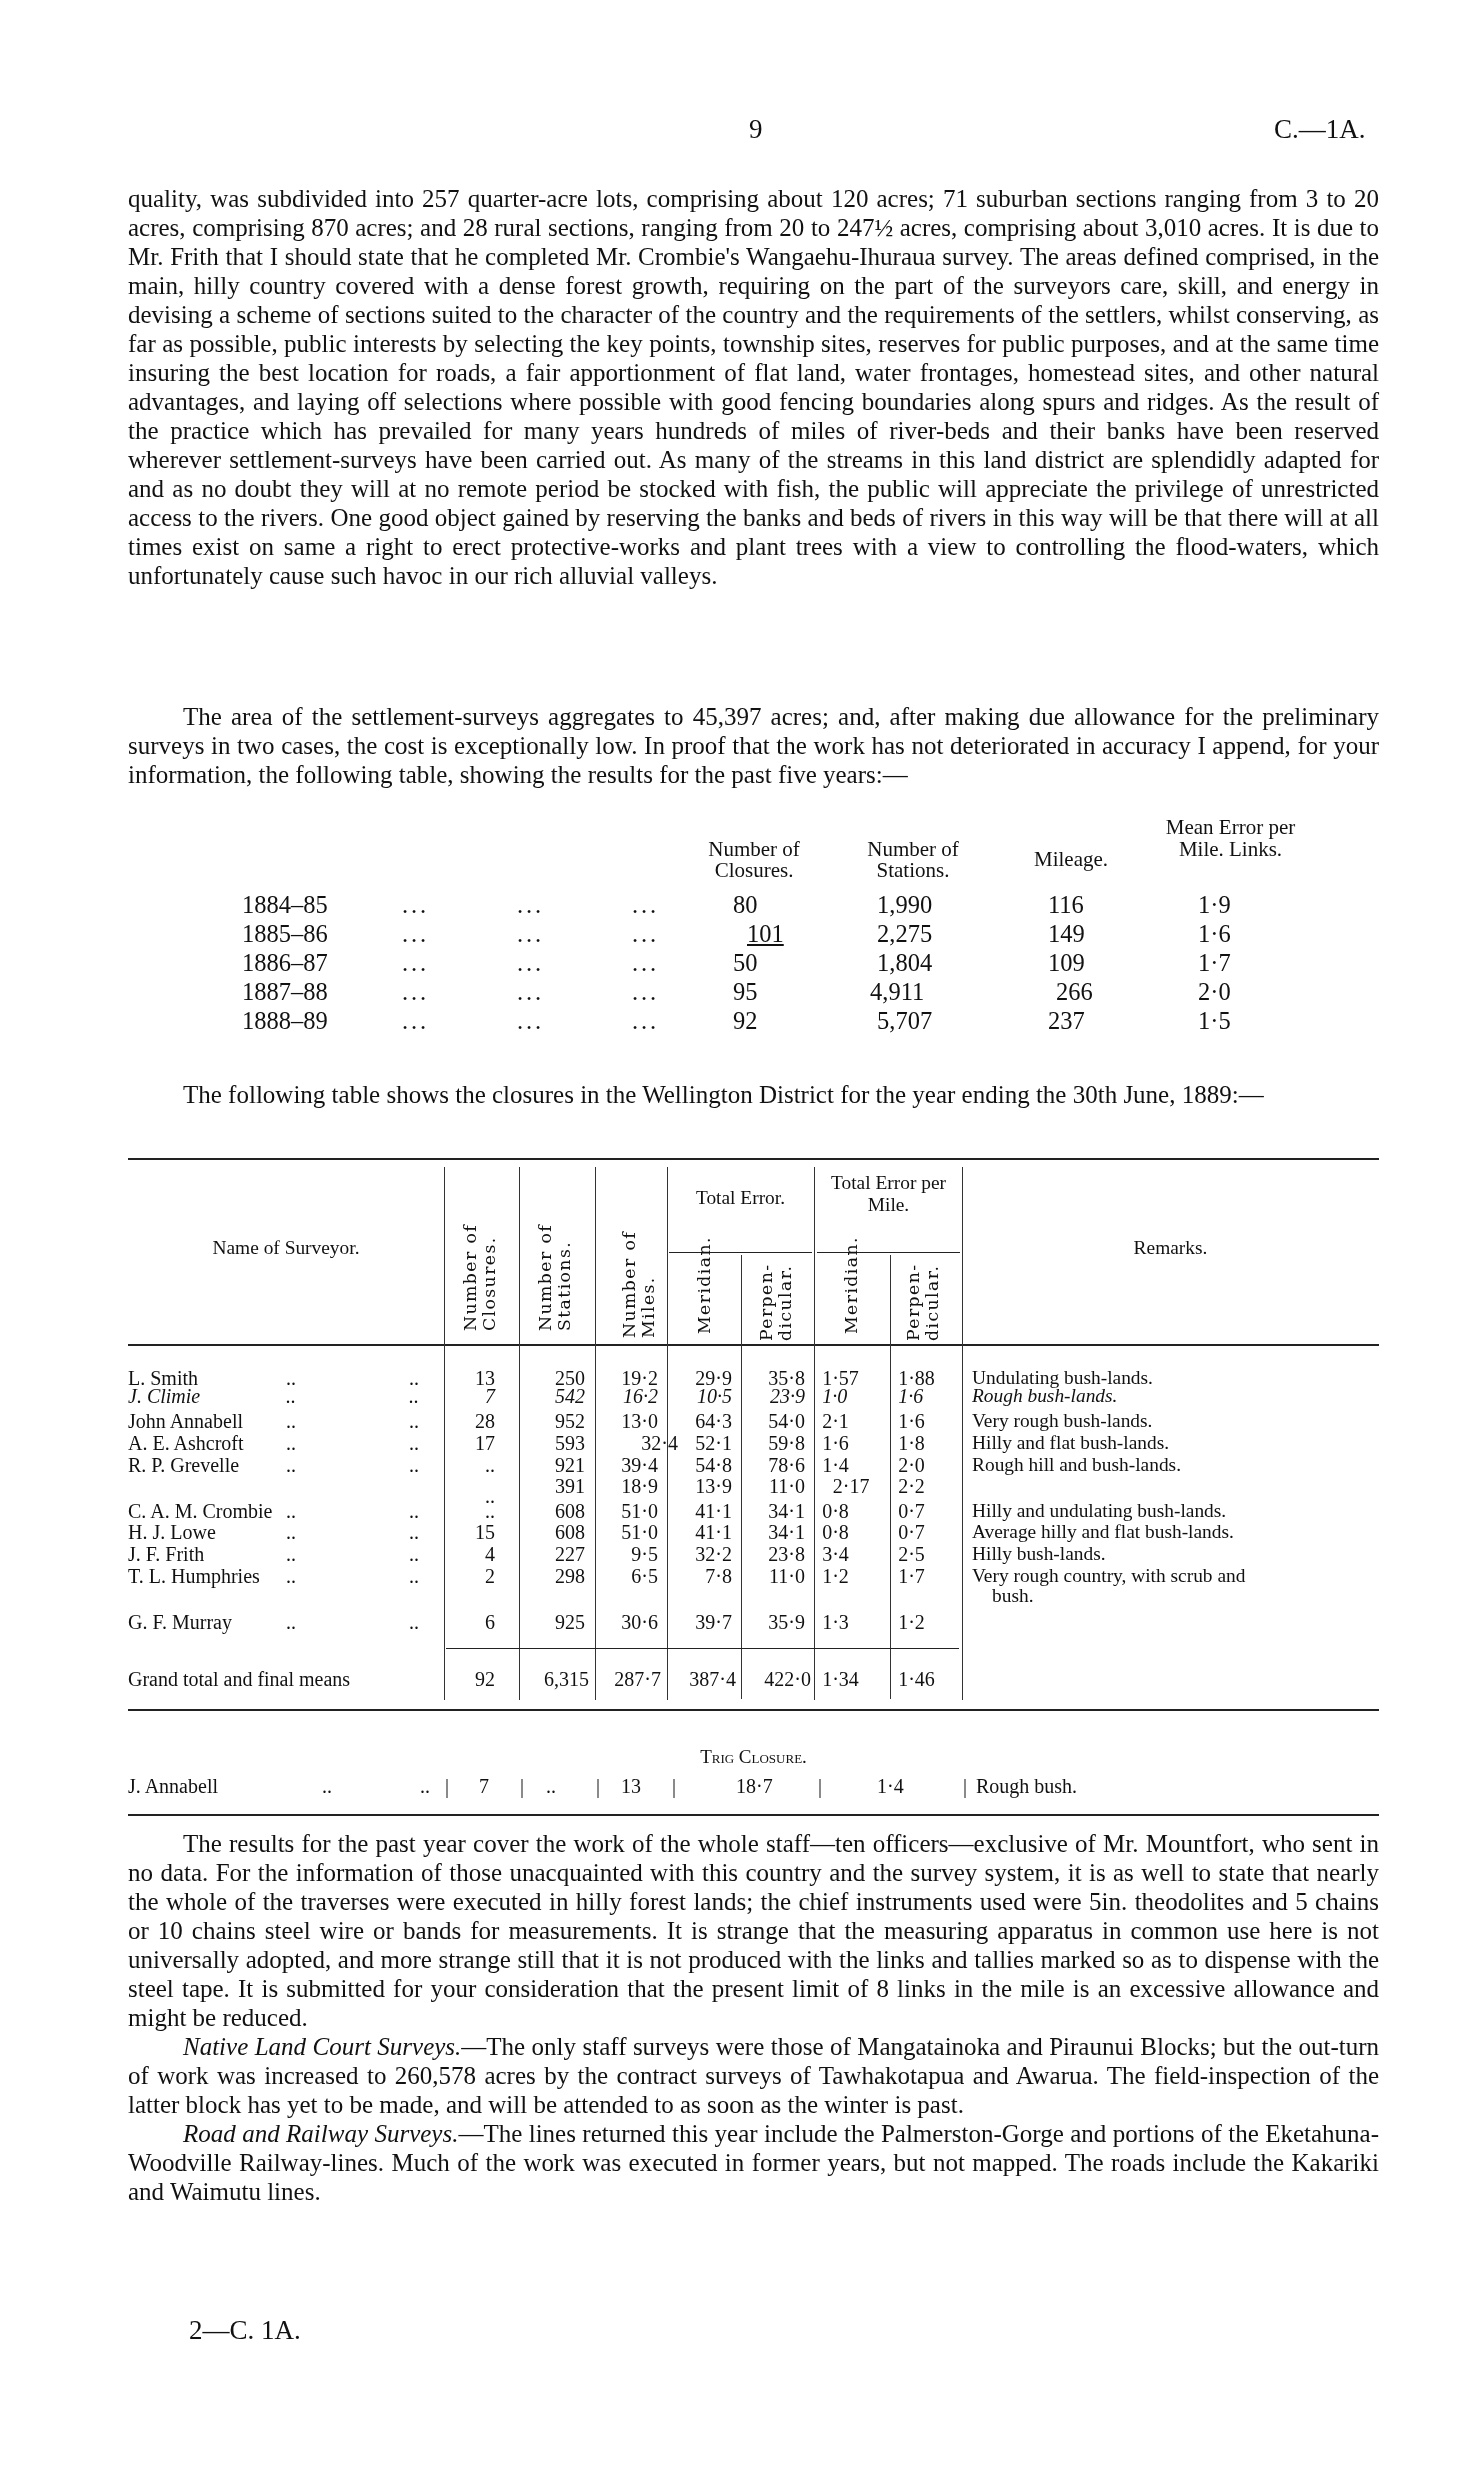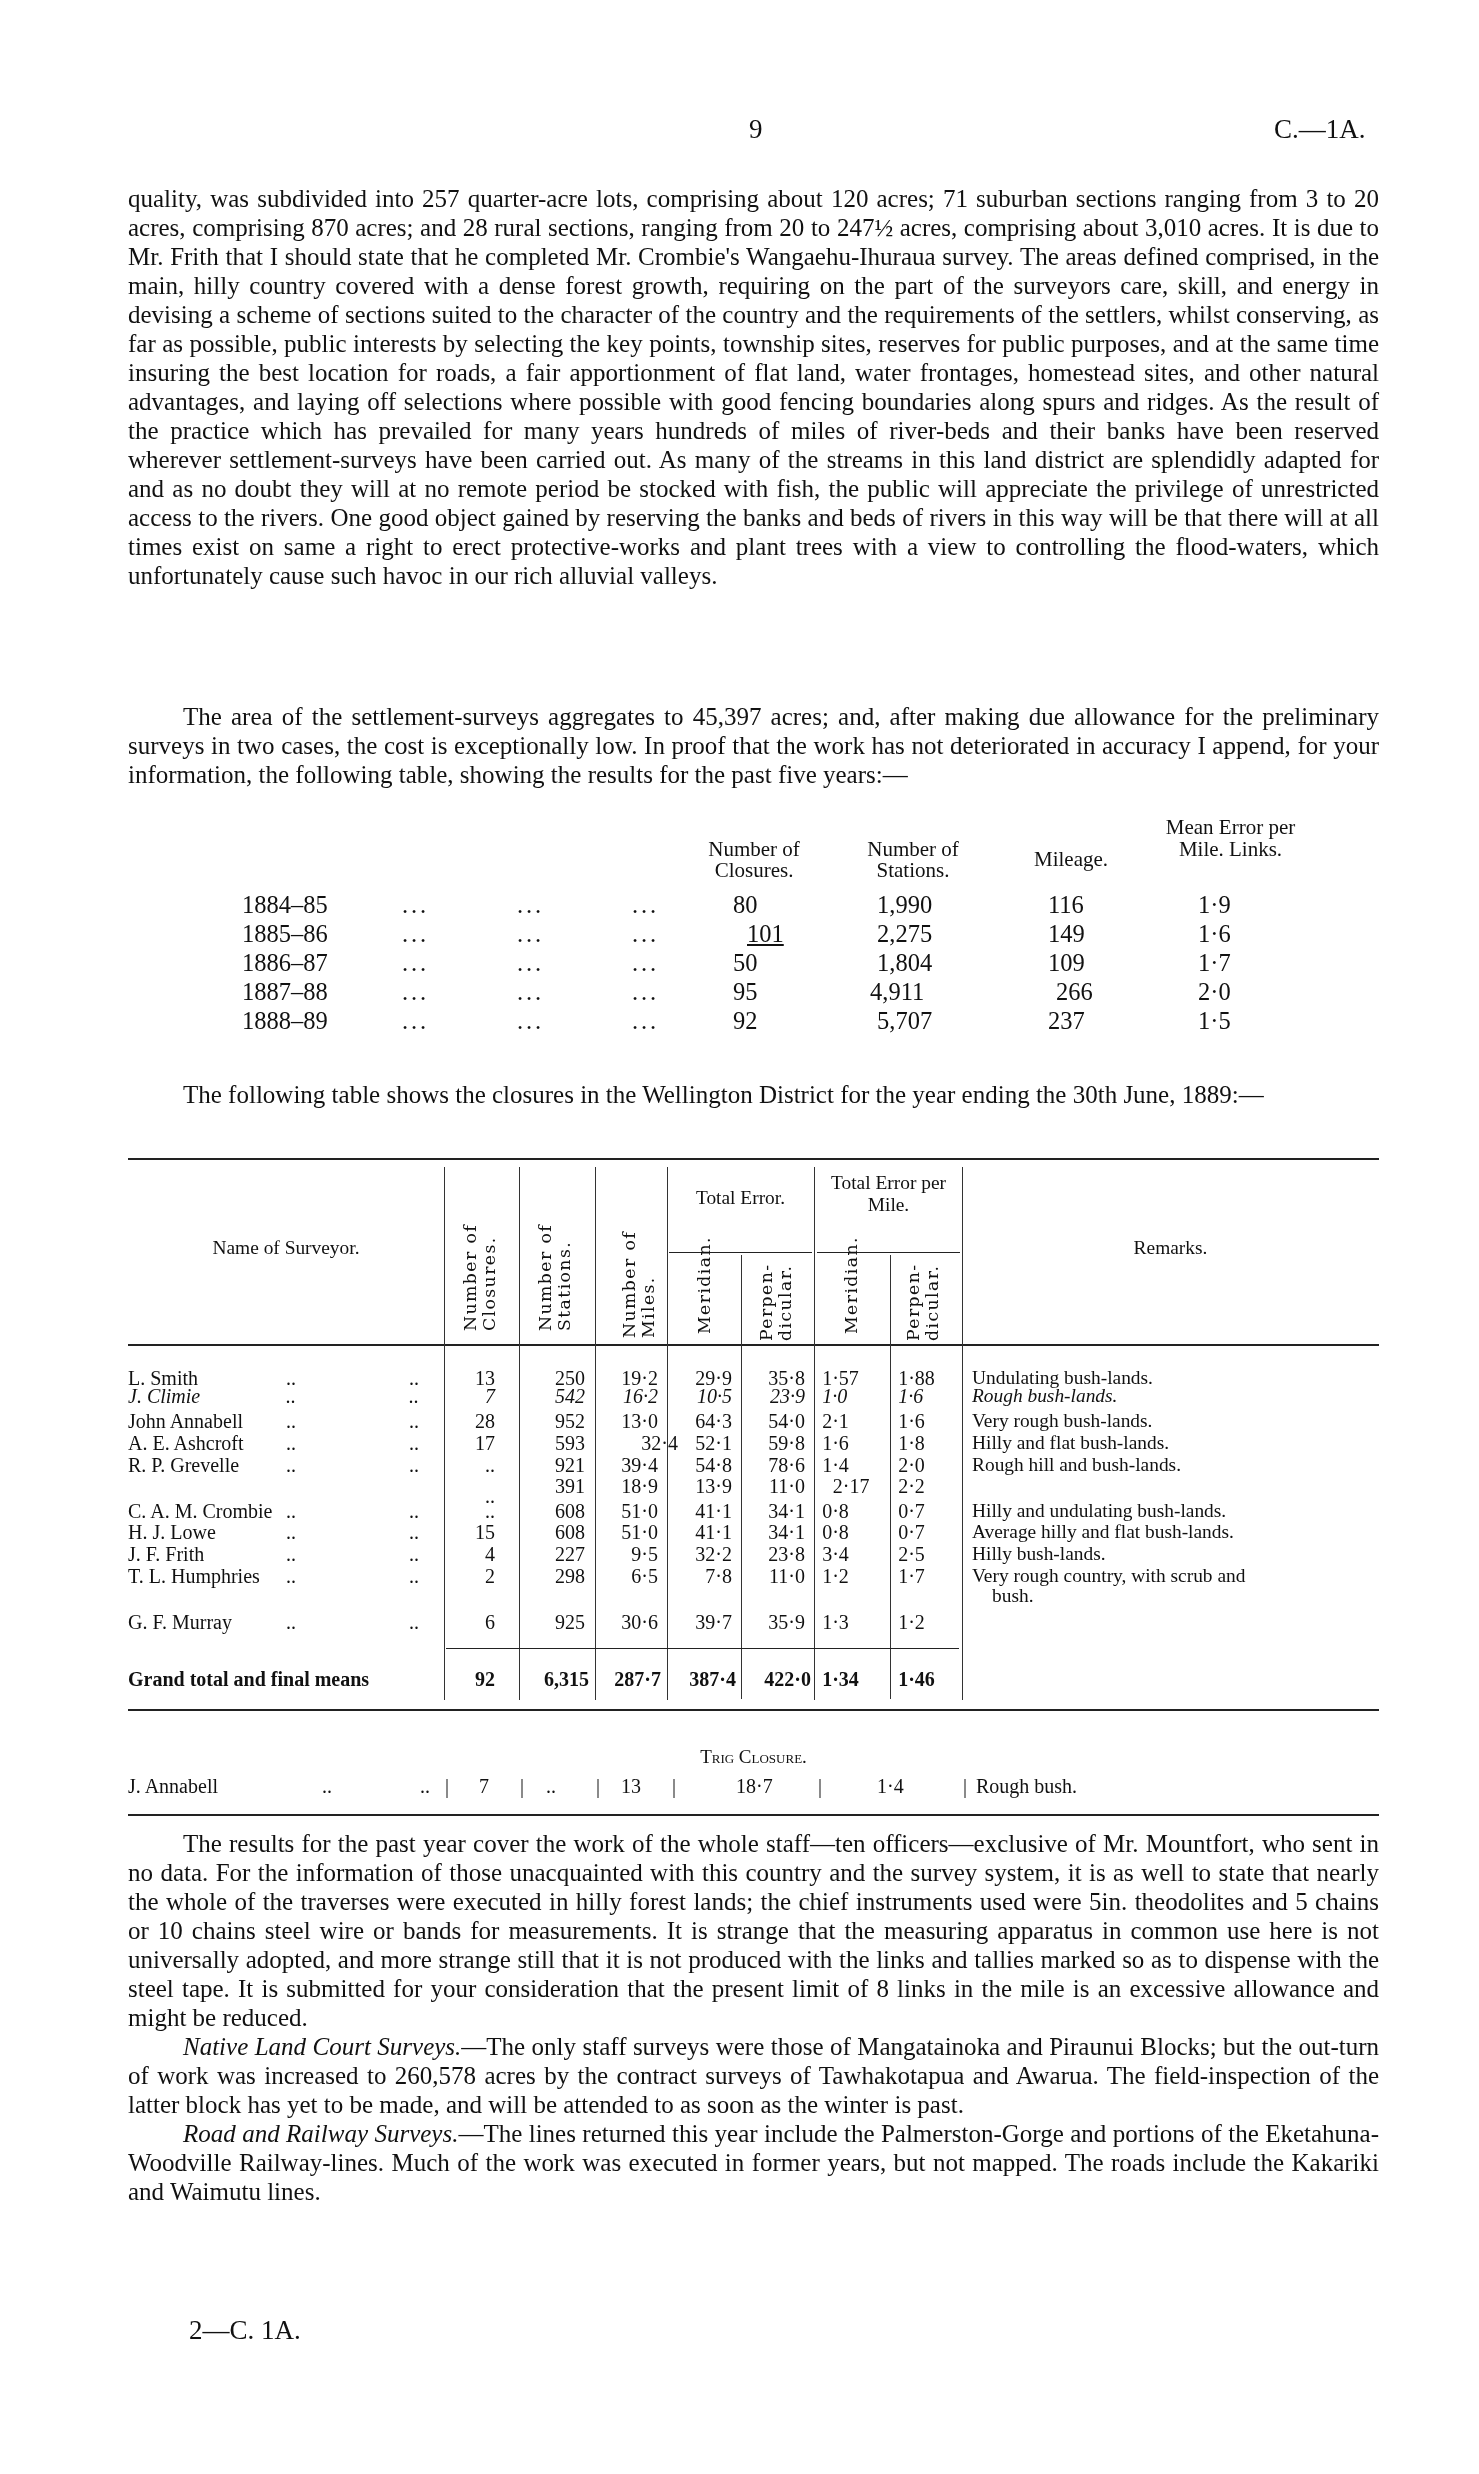--- a/index.html
+++ b/index.html
@@ -257,21 +257,21 @@
     <span class="c" style="left:392px; width:65px;">925</span>
     <span class="c" style="left:467px; width:63px;">30·6</span>
     <span class="c" style="left:539px; width:65px;">39·7</span>
     <span class="c" style="left:614px; width:63px;">35·9</span>
     <span class="c" style="left:687px; width:58px; text-align:left; padding-left:7.2px;">1·3</span>
     <span class="c" style="left:763px; width:58px; text-align:left; padding-left:7.2px;">1·2</span>
   </div>
 
   <div style="position:absolute; left:318px; top:490px; width:513px; border-top:1.4px solid #222;"></div>
 
-  <div class="r" style="top:511px;font-weight:bold;">
+  <div class="r" style="top:511px;">
     <div class="name"><span>Grand total and final means</span></div>
     <span class="c" style="left:317px; width:50px;">92</span>
     <span class="c" style="left:392px; width:69px;">6,315</span>
     <span class="c" style="left:467px; width:66px;">287·7</span>
     <span class="c" style="left:539px; width:69px;">387·4</span>
     <span class="c" style="left:614px; width:69px;">422·0</span>
     <span class="c" style="left:687px; width:58px; text-align:left; padding-left:7.2px;">1·34</span>
     <span class="c" style="left:763px; width:58px; text-align:left; padding-left:7.2px;">1·46</span>
   </div>
 

